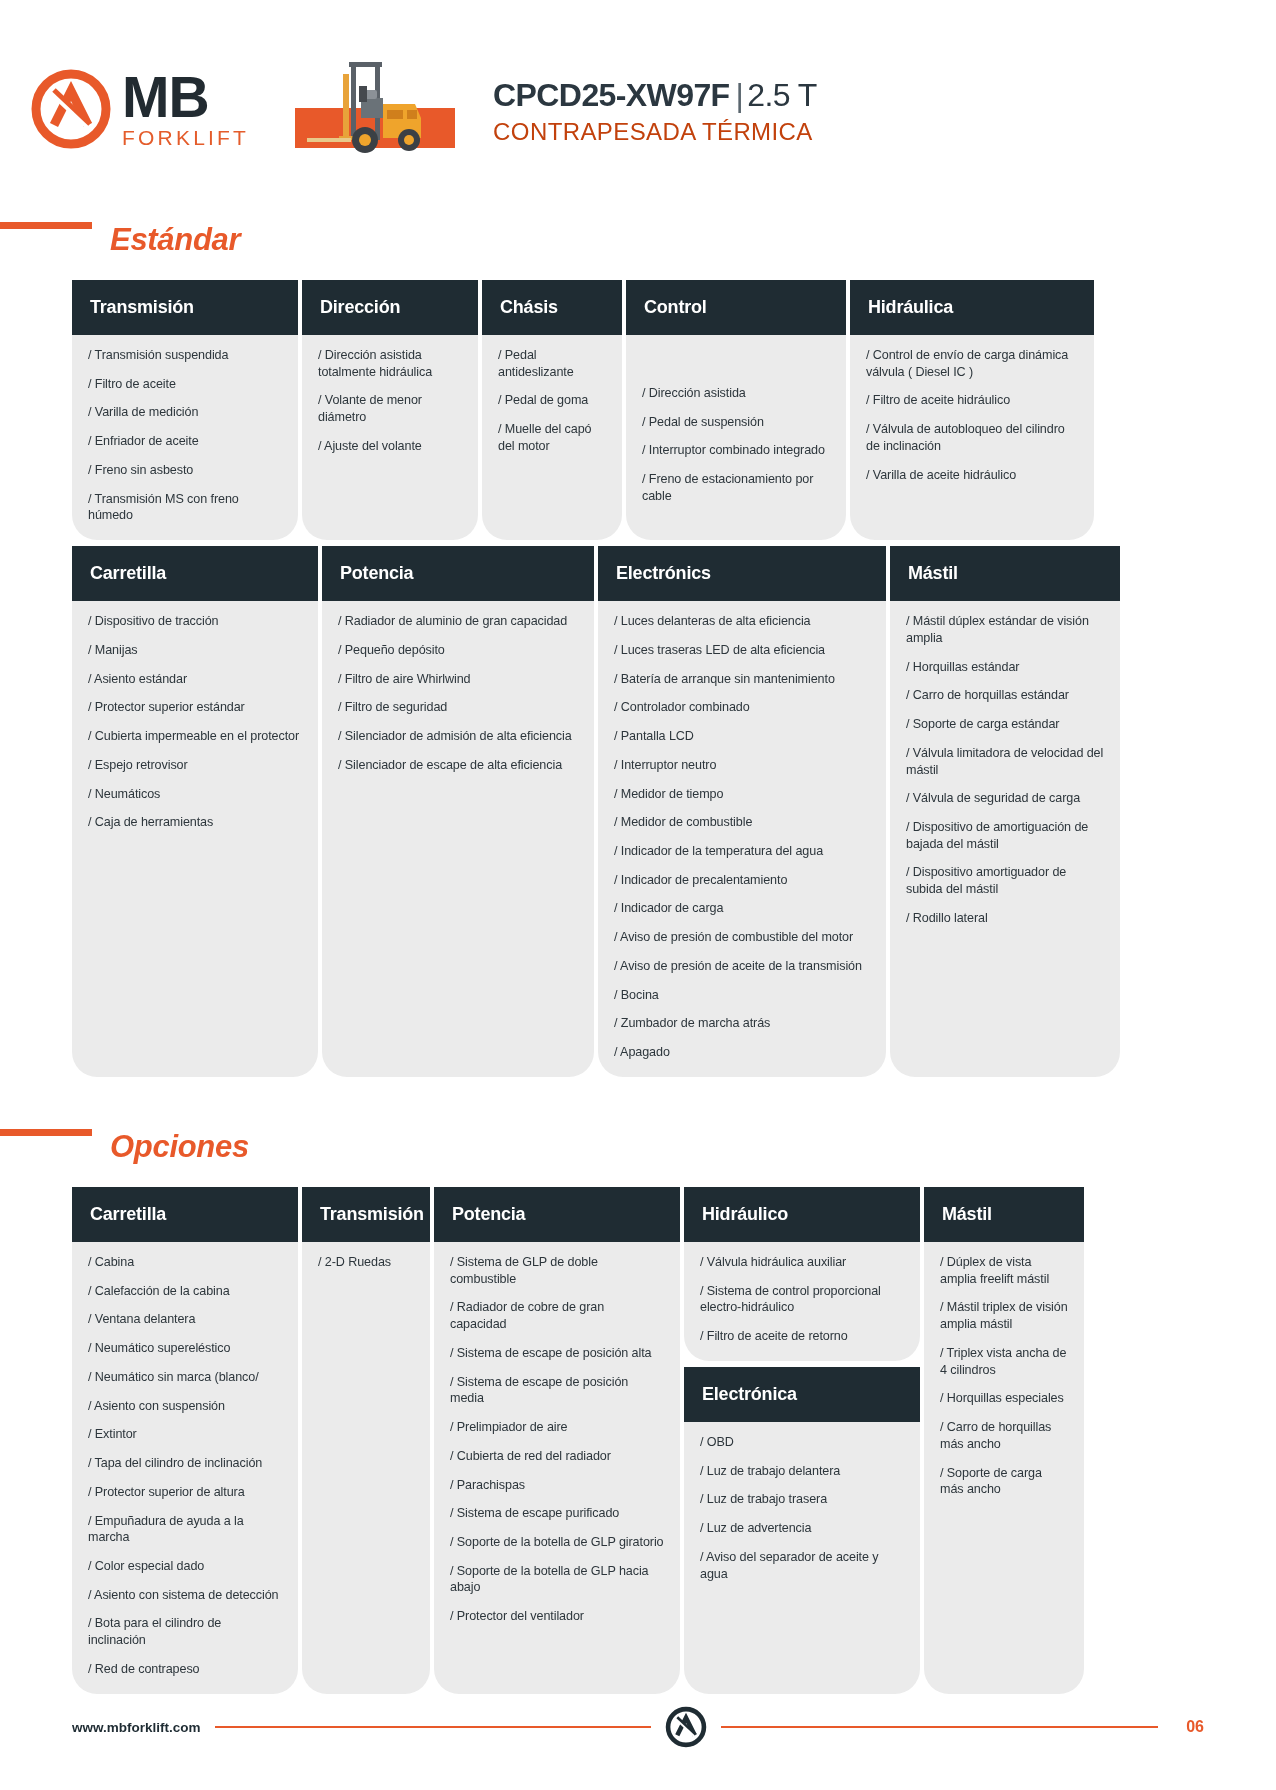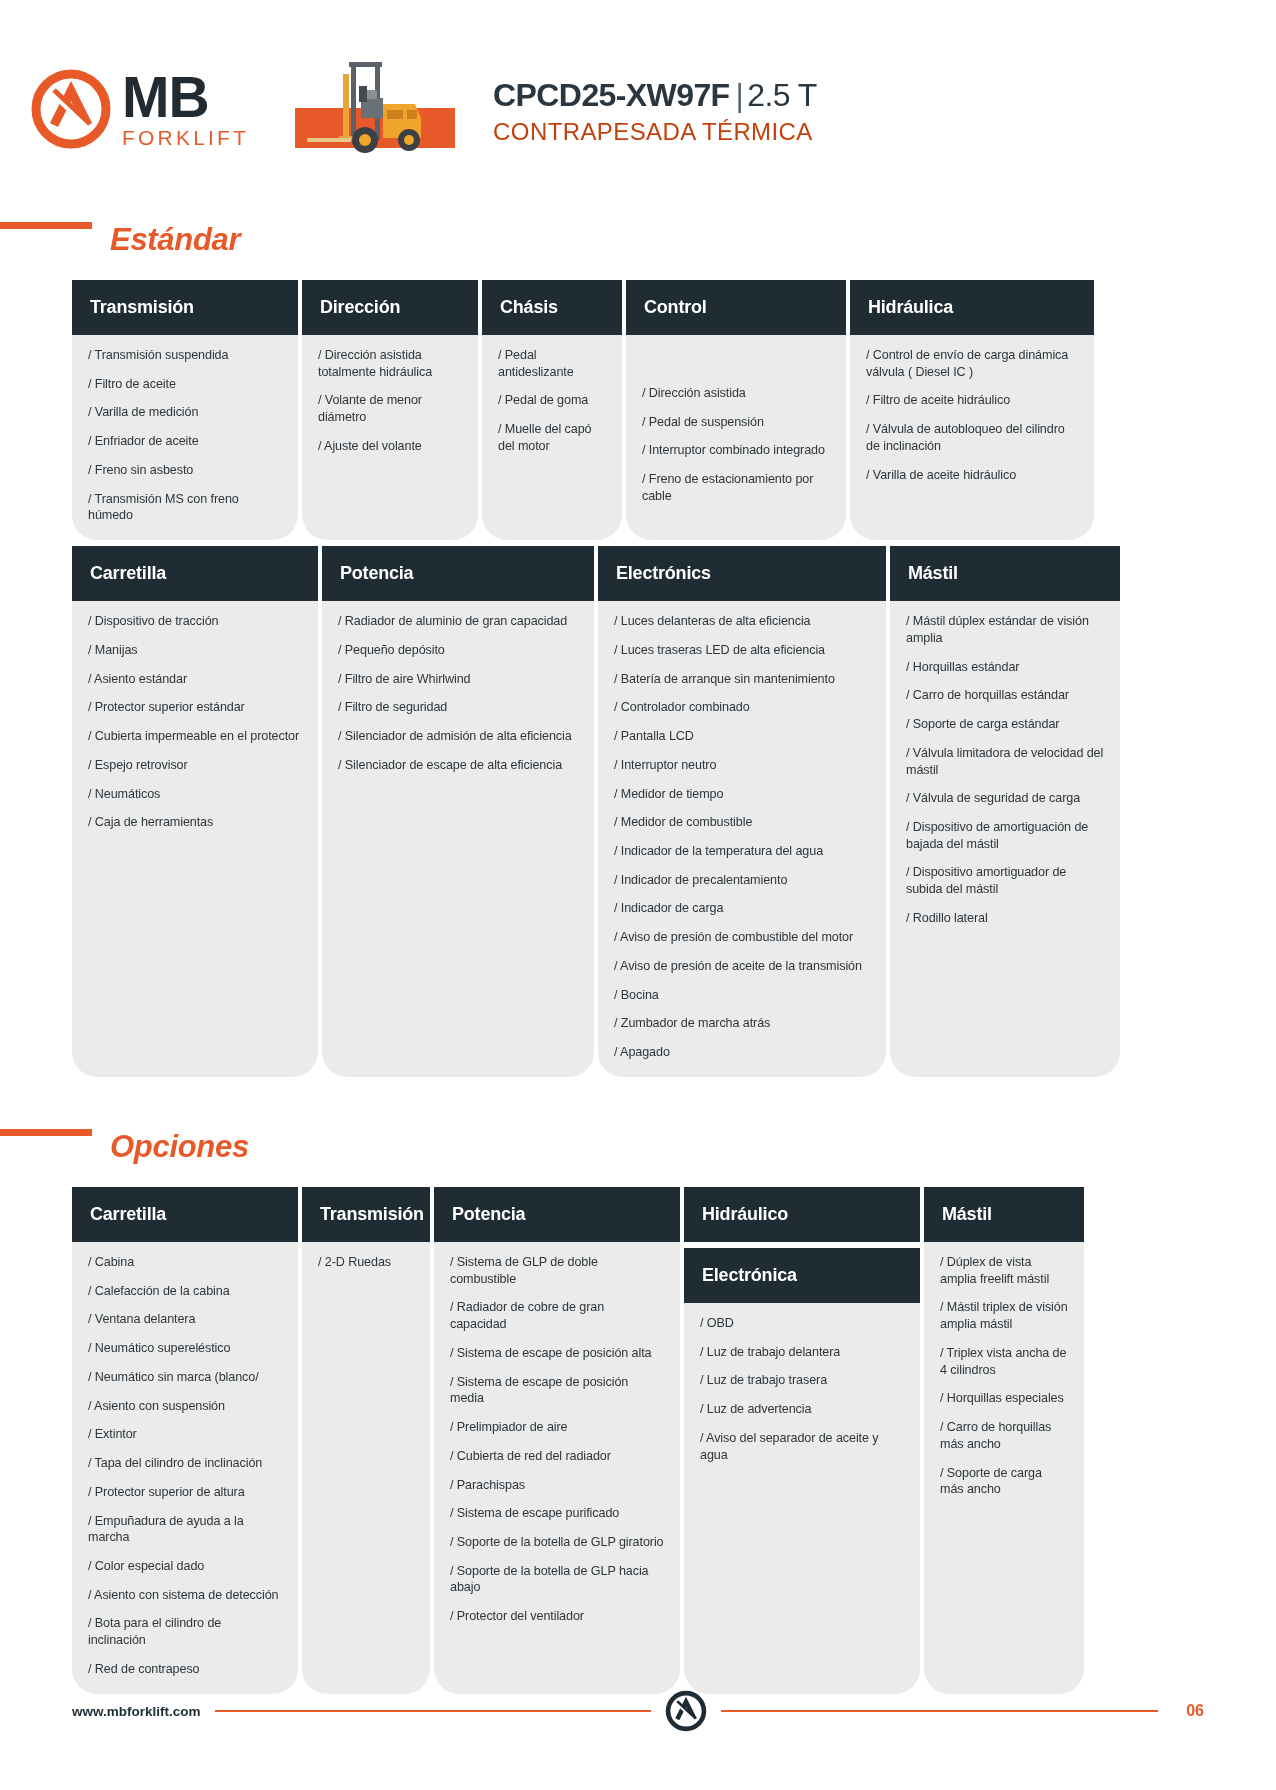--- a/index.html
+++ b/index.html
@@ -168,21 +168,21 @@
   .stack {
     display: flex;
     flex-direction: column;
     gap: 6px;
   }
 
   
   .footer {
     position: absolute;
     left: 0;
-    bottom: 58px;
+    bottom: 42px;
     width: 1276px;
     display: flex;
     align-items: center;
     padding: 0 72px;
   }
   .footer-url {
     font-size: 13.5px;
     font-weight: bold;
     color: #1f2c33;
     white-space: nowrap;
@@ -412,20 +412,25 @@
             <div class="feat">/ Parachispas</div>
             <div class="feat">/ Sistema de escape purificado</div>
             <div class="feat">/ Soporte de la botella de GLP giratorio</div>
             <div class="feat">/ Soporte de la botella de GLP hacia abajo</div>
             <div class="feat">/ Protector del ventilador</div>
           </div>
         </div>
         <div class="stack" style="width: 236px;">
           <div class="card">
             <div class="card-head">Hidráulico</div>
+            <div class="card-body">
+              <div class="feat">/ Válvula hidráulica auxiliar</div>
+              <div class="feat">/ Sistema de control proporcional electro-hidráulico</div>
+              <div class="feat">/ Filtro de aceite de retorno</div>
+            </div>
           </div>
           <div class="card" style="flex: 1 1 auto;">
             <div class="card-head">Electrónica</div>
             <div class="card-body">
               <div class="feat">/ OBD</div>
               <div class="feat">/ Luz de trabajo delantera</div>
               <div class="feat">/ Luz de trabajo trasera</div>
               <div class="feat">/ Luz de advertencia</div>
               <div class="feat">/ Aviso del separador de aceite y agua</div>
             </div>

